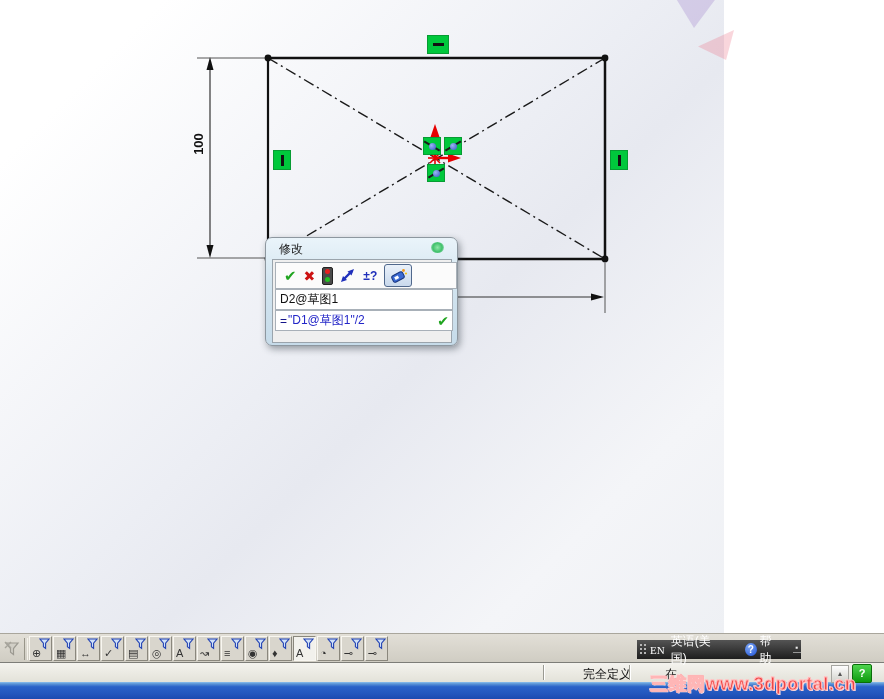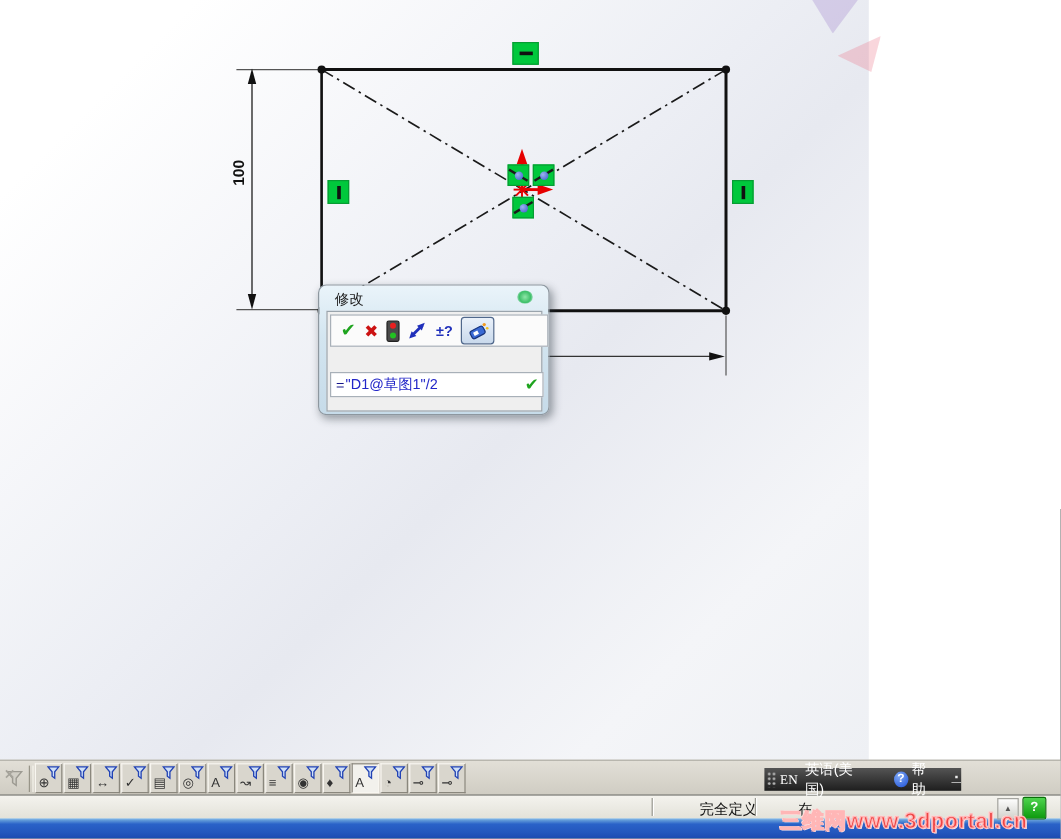--- a/index.html
+++ b/index.html
@@ -187,20 +187,23 @@
             <svg width="19" height="16">
               <g transform="rotate(-28 9 9)">
                 <rect x="3" y="5.5" width="12" height="7" rx="2" fill="#3a6ad4" stroke="#17347e" stroke-width="1"></rect>
                 <rect x="5.5" y="7.5" width="4" height="3" fill="#fff"></rect>
               </g>
               <circle cx="14.5" cy="2.5" r="1.4" fill="#f29a1f"></circle>
               <circle cx="17" cy="5.5" r="1.1" fill="#f2c01f"></circle>
             </svg>
           </span>
         </div>
+        <div class="frow" style="top:29px;">
+          <span>D2@草图1</span>
+        </div>
         <div class="frow expr" style="top:50px;">
           <span class="pre">=</span>
           <span>"D1@草图1"/2</span>
           <span class="echk">✔</span>
         </div>
       </div>
     </div>
   </div>
 
   <div id="btoolbar">

